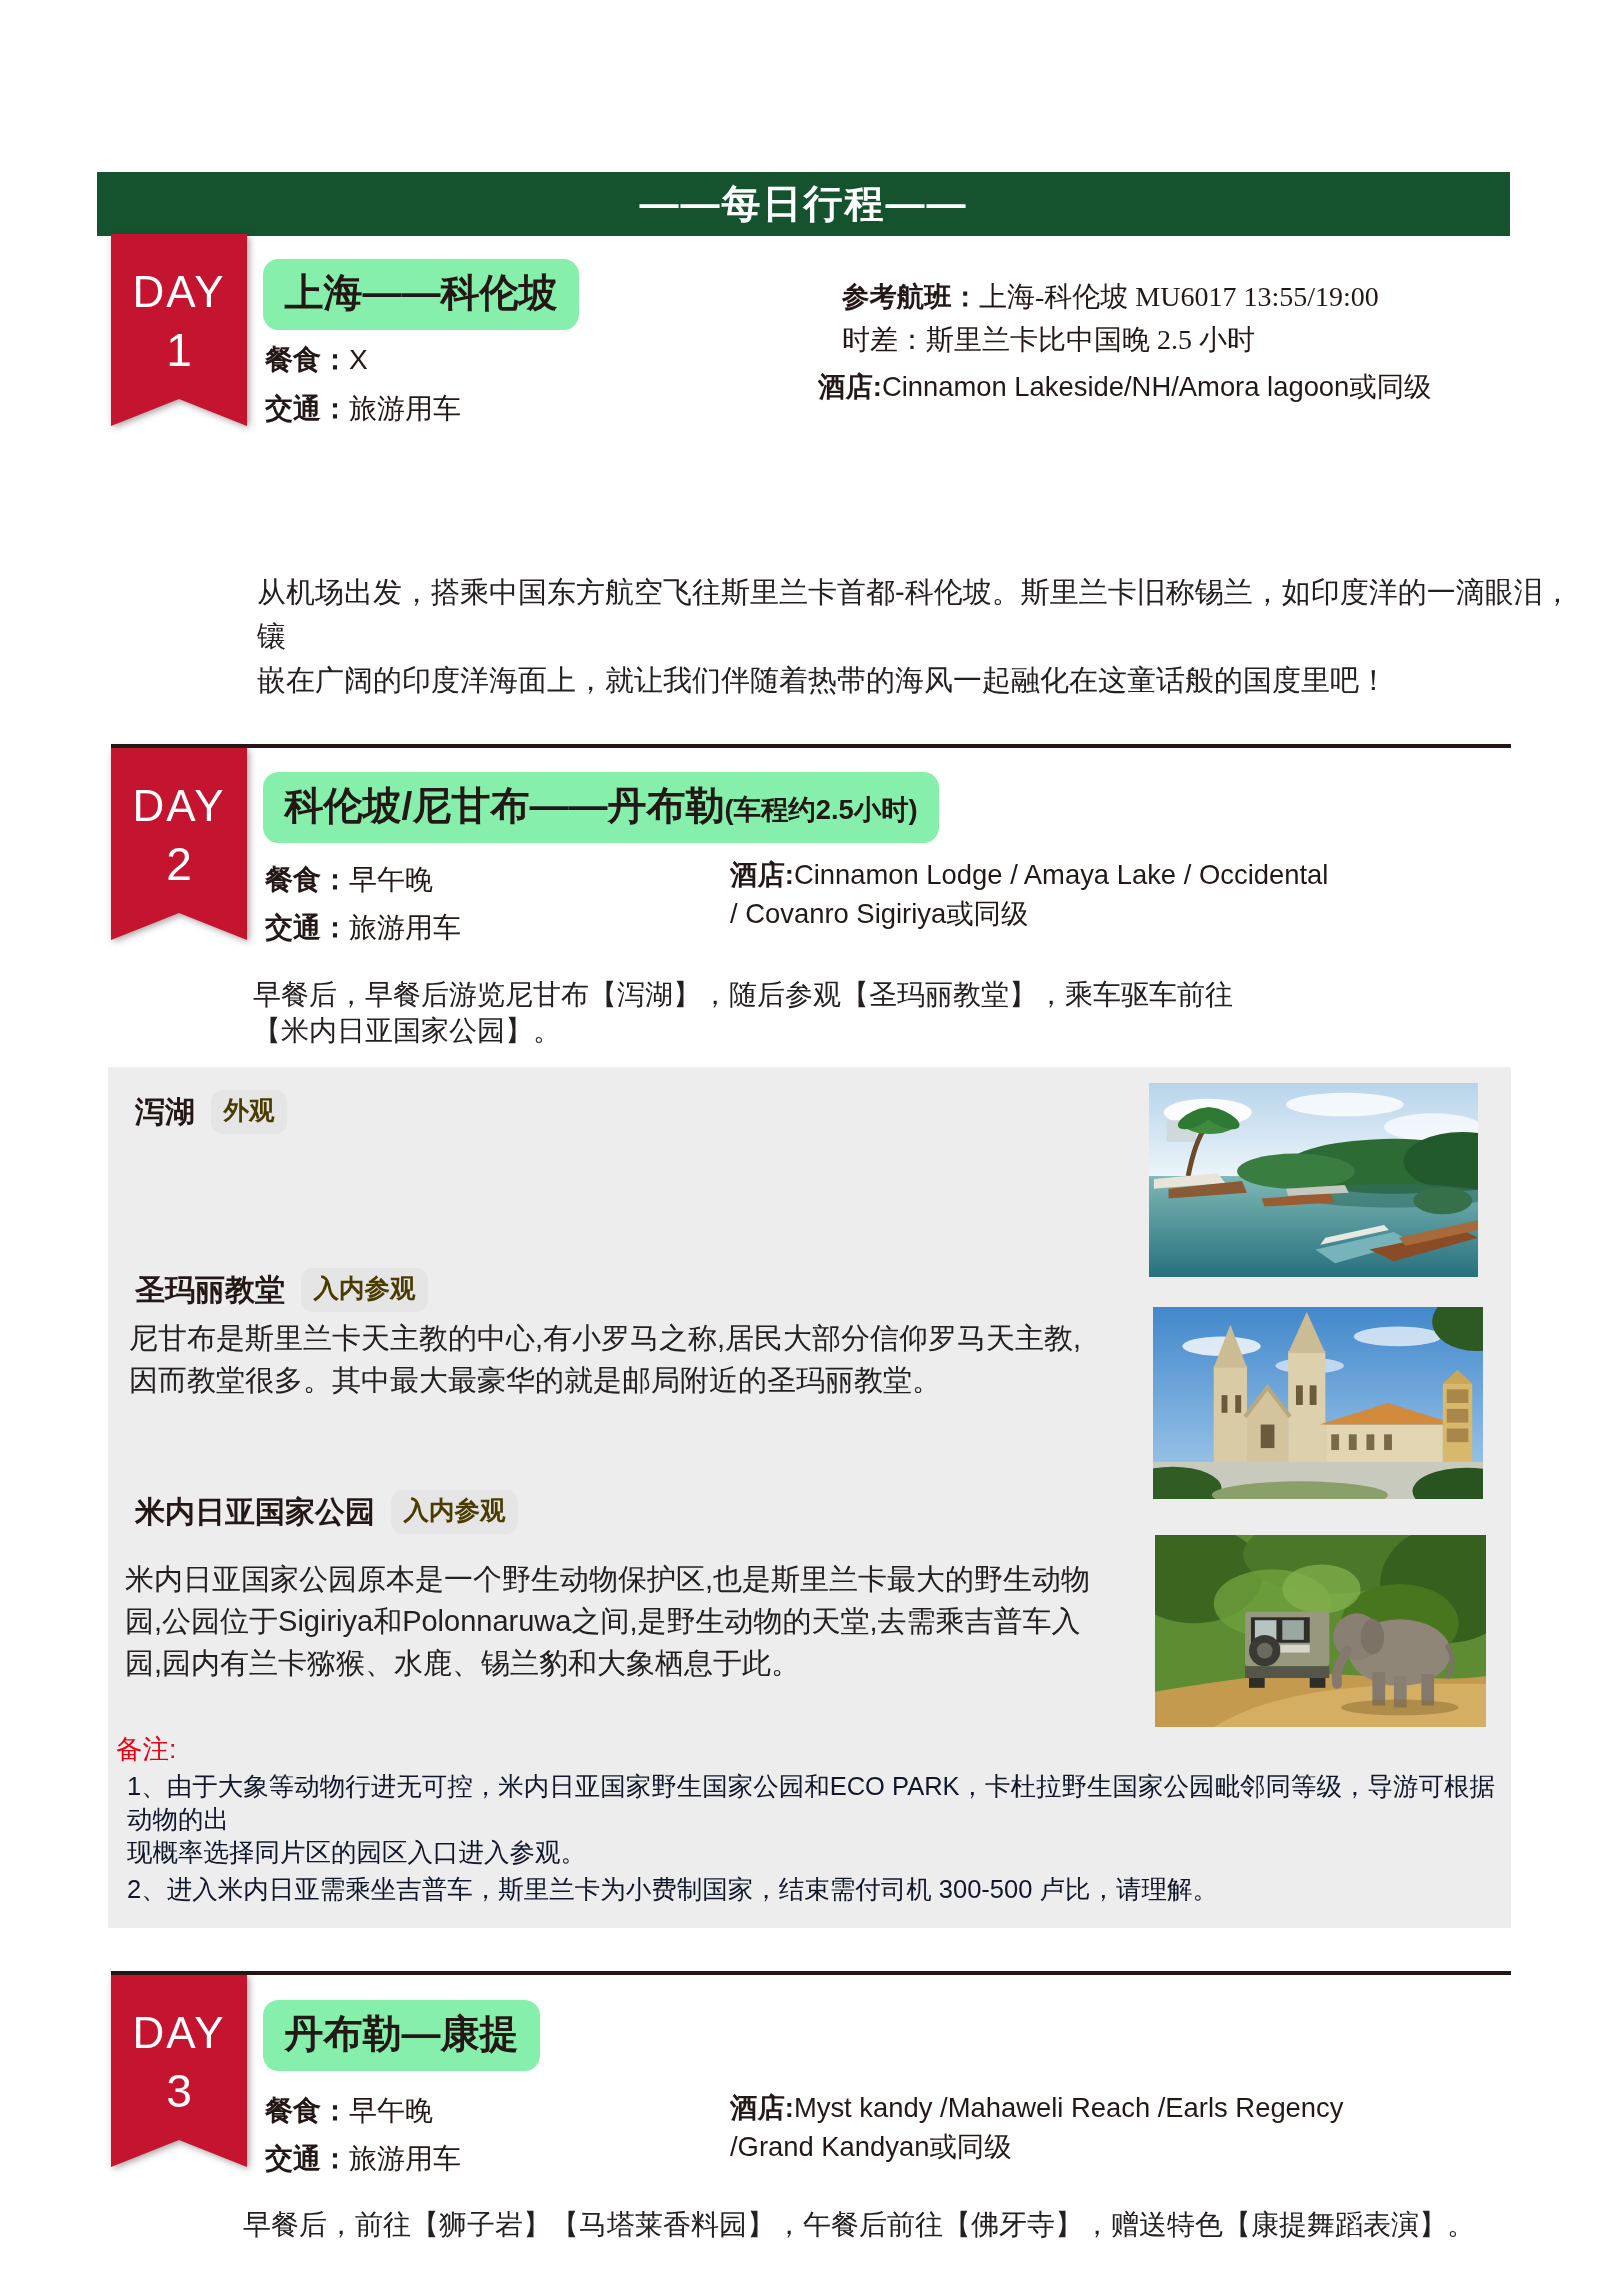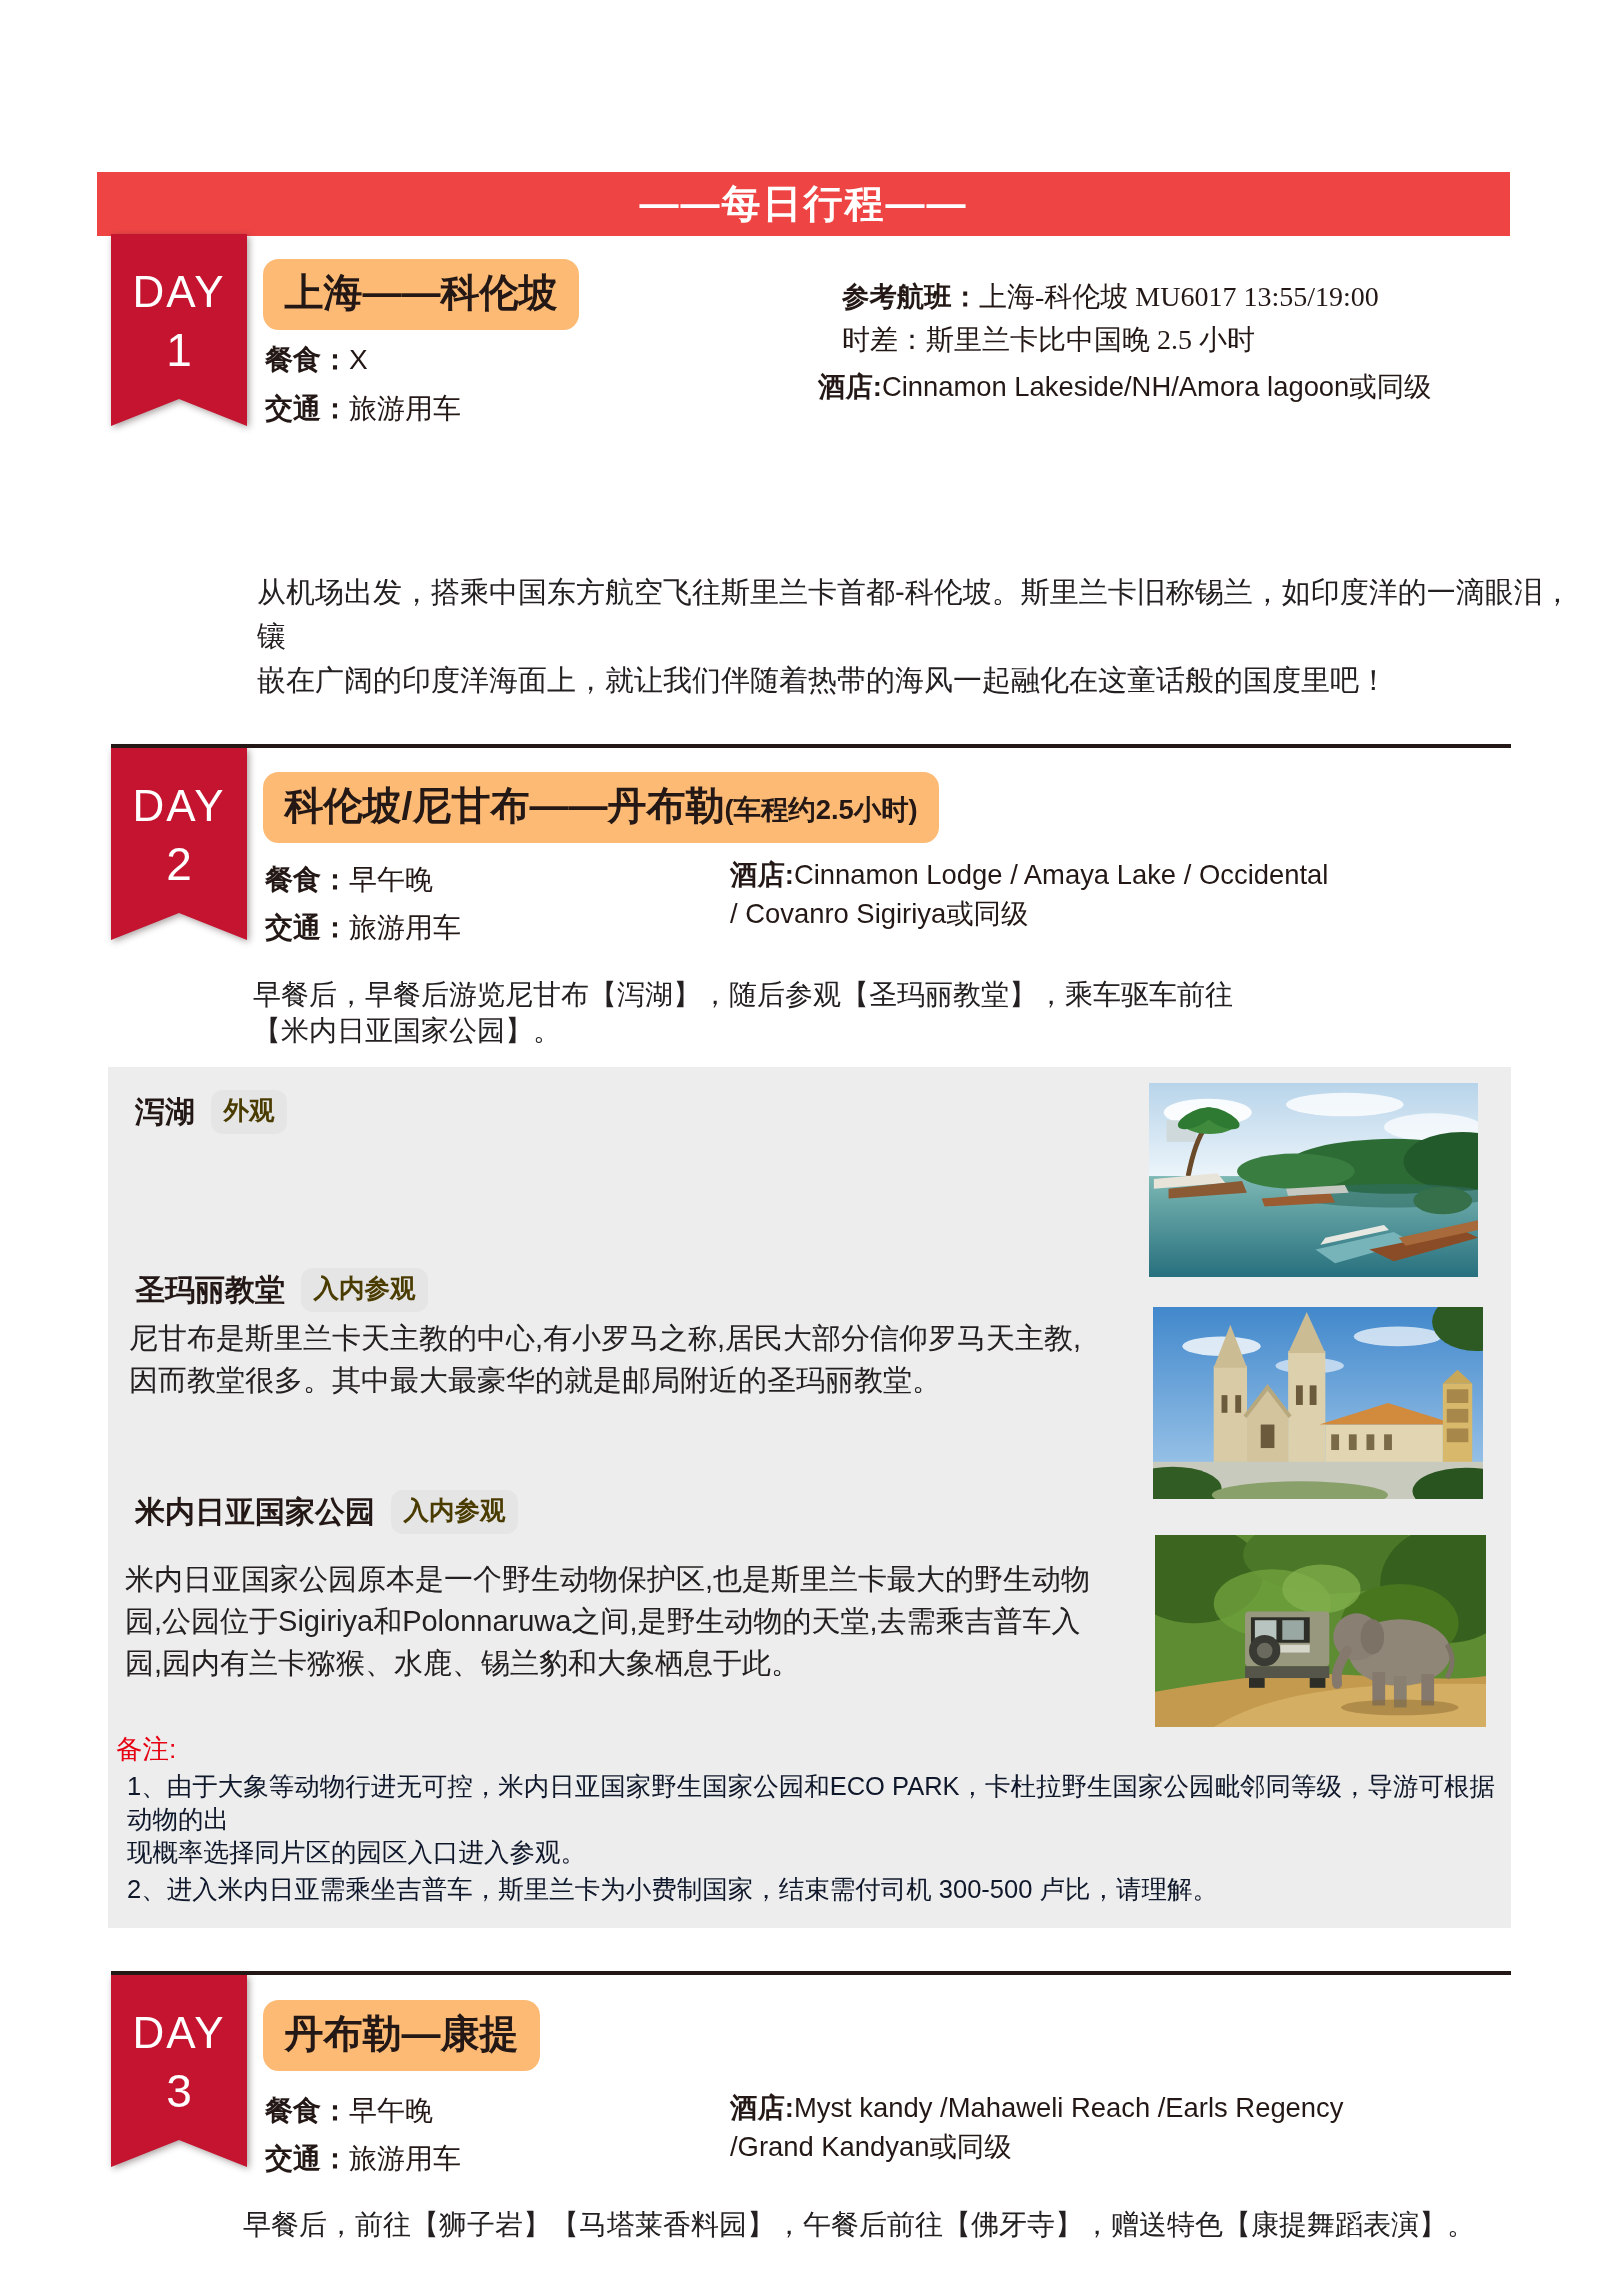--- a/index.html
+++ b/index.html
@@ -4,35 +4,35 @@
 <style>
   * { margin:0; padding:0; box-sizing:border-box; }
   body { background:#888; }
   .page {
     position:relative; width:1621px; height:2293px; background:#ffffff;
     font-family:"Liberation Sans","DejaVu Sans",sans-serif; color:#231815; overflow:hidden;
     margin:0 auto;
   }
   .header-bar {
     position:absolute; left:97px; top:172px; width:1413px; height:64px;
-    background:#ef4444; color:#ffffff; text-align:center; line-height:64px;
+    background:#14532d; color:#ffffff; text-align:center; line-height:64px;
     font-size:39px; font-weight:700; letter-spacing:2px;
   }
   .sep { position:absolute; left:111px; width:1400px; height:3.9px; background:#231815; }
 
   .ribbon-wrap { position:absolute; left:111px; width:136px; filter:drop-shadow(2.9px 2.9px 3.9px rgba(60,40,40,.45)); }
   .ribbon {
     width:136px; height:192px; background:#c4142f; color:#ffffff; text-align:center;
     clip-path:polygon(0 0,100% 0,100% 100%,50% 86%,0 100%); padding-top:33px;
   }
   .day-word { font-size:44px; letter-spacing:2px; font-weight:400; }
   .day-num  { font-size:46px; font-weight:400; margin-top:5.9px; }
 
   .title-pill {
-    position:absolute; display:inline-block; background:#fdba74; border-radius:15.7px;
+    position:absolute; display:inline-block; background:#86efac; border-radius:15.7px;
     padding:6.9px 21.6px 9.8px 21.6px; font-weight:700; font-size:39px; color:#231815; white-space:nowrap;
   }
   .title-pill .small { font-size:27.4px; }
 
   .kv { position:absolute; font-size:28px; white-space:nowrap; }
   .kv b { font-weight:700; }
 
   .flight-line { position:absolute; font-size:27.4px; white-space:nowrap;margin-left:24px; }
   .flight-line b { font-weight:700; }
   .serif { font-family:"Liberation Serif","DejaVu Serif",serif; font-size:28px; }

